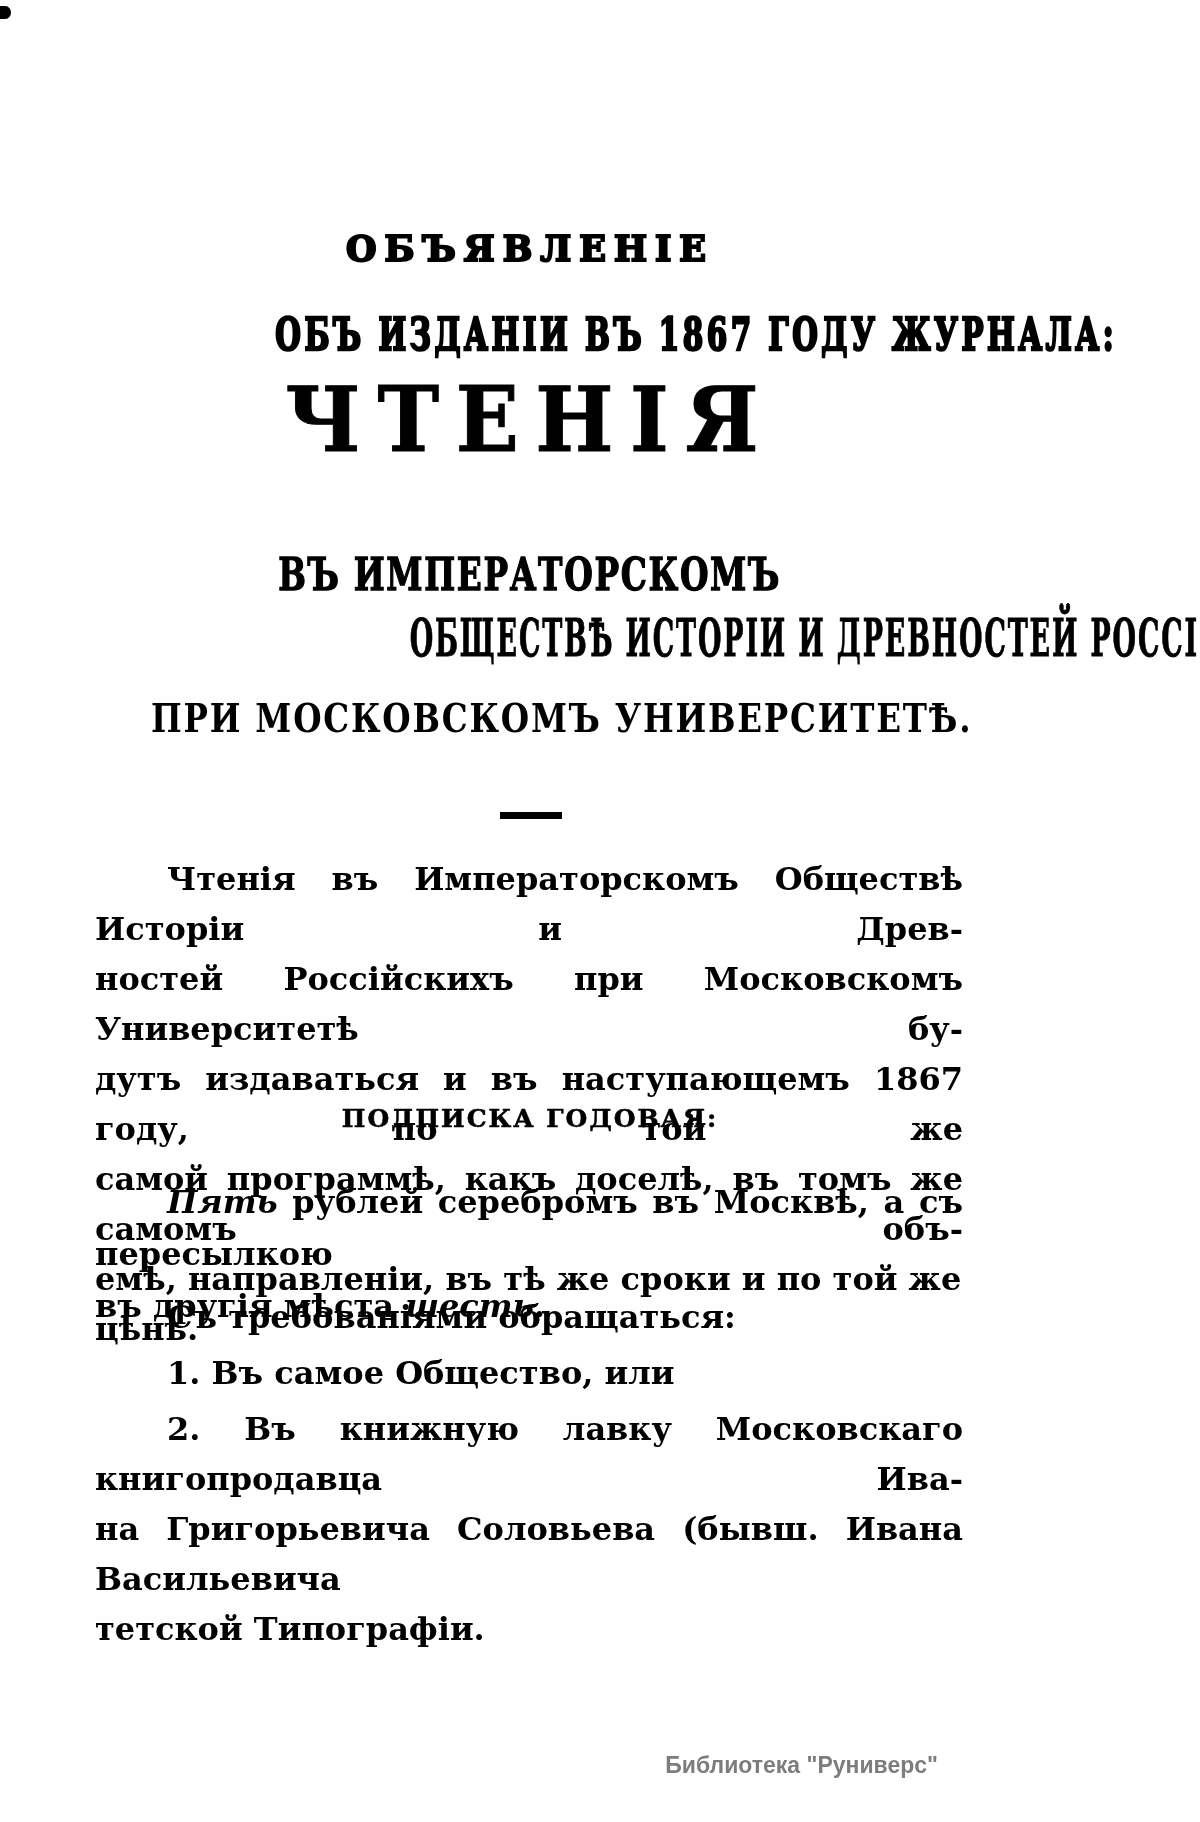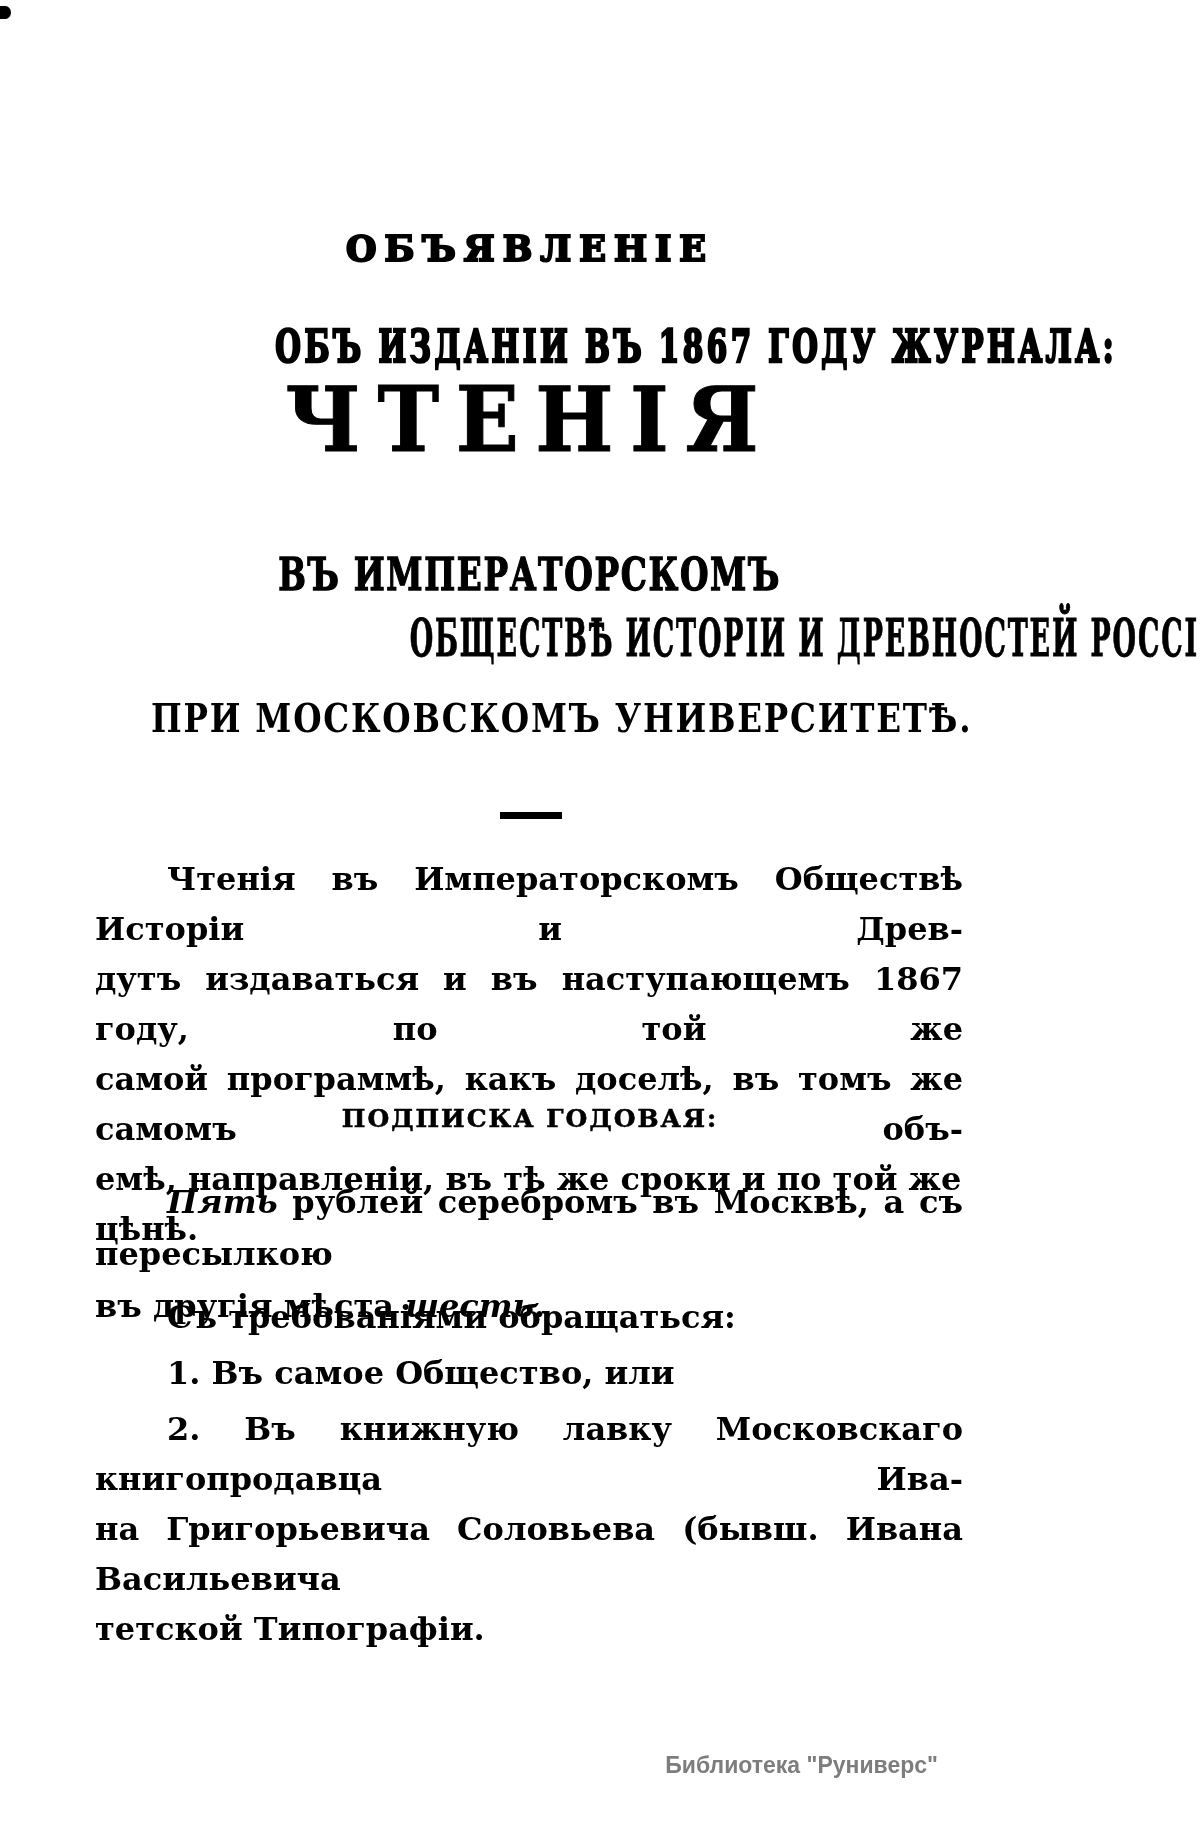--- a/index.html
+++ b/index.html
@@ -22,21 +22,21 @@
     position: absolute; left: 95px; width: 870px;
     text-align: center; white-space: nowrap;
   }
   .mast > span { display: inline-block; }
 
   .h-announce { top: 228px; }
   .h-announce > span {
     font-size: 35px; font-weight: bold; letter-spacing: 8px;
     -webkit-text-stroke: 2.2px #000;
   }
-  .h-subtitle { top: 322px; }
+  .h-subtitle { top: 310px; }
   .h-subtitle > span {
     font-size: 42px; font-weight: bold; letter-spacing: 5px;
     -webkit-text-stroke: 2.6px #000;
     transform: scale(0.70, 1.05); transform-origin: center;
   }
   .h-title { top: 366px; }
   .h-title > span {
     font-size: 90px; font-weight: bold; letter-spacing: 18px;
     -webkit-text-stroke: 1px #000;
     transform: scale(0.92, 1.0); transform-origin: center;
@@ -118,20 +118,21 @@
   </div>
 
   <div class="mast h-university">
     <span>ПРИ МОСКОВСКОМЪ УНИВЕРСИТЕТѢ.</span>
   </div>
 
   <div class="divider"></div>
 
   <div class="bodyblock intro">
     <div class="jline indent">Чтенія въ Императорскомъ Обществѣ Исторіи и Древ-</div>
+    <div class="jline">ностей Россійскихъ при Московскомъ Университетѣ бу-</div>
     <div class="jline">дутъ издаваться и въ наступающемъ 1867 году, по той же</div>
     <div class="jline">самой программѣ, какъ доселѣ, въ томъ же самомъ объ-</div>
     <div class="jlast">емѣ, направленіи, въ тѣ же сроки и по той же цѣнѣ.</div>
   </div>
 
   <div class="sub-heading">ПОДПИСКА ГОДОВАЯ:</div>
 
   <div class="bodyblock contact indent">Съ требованіями обращаться:</div>
 
   <div class="bodyblock price">

